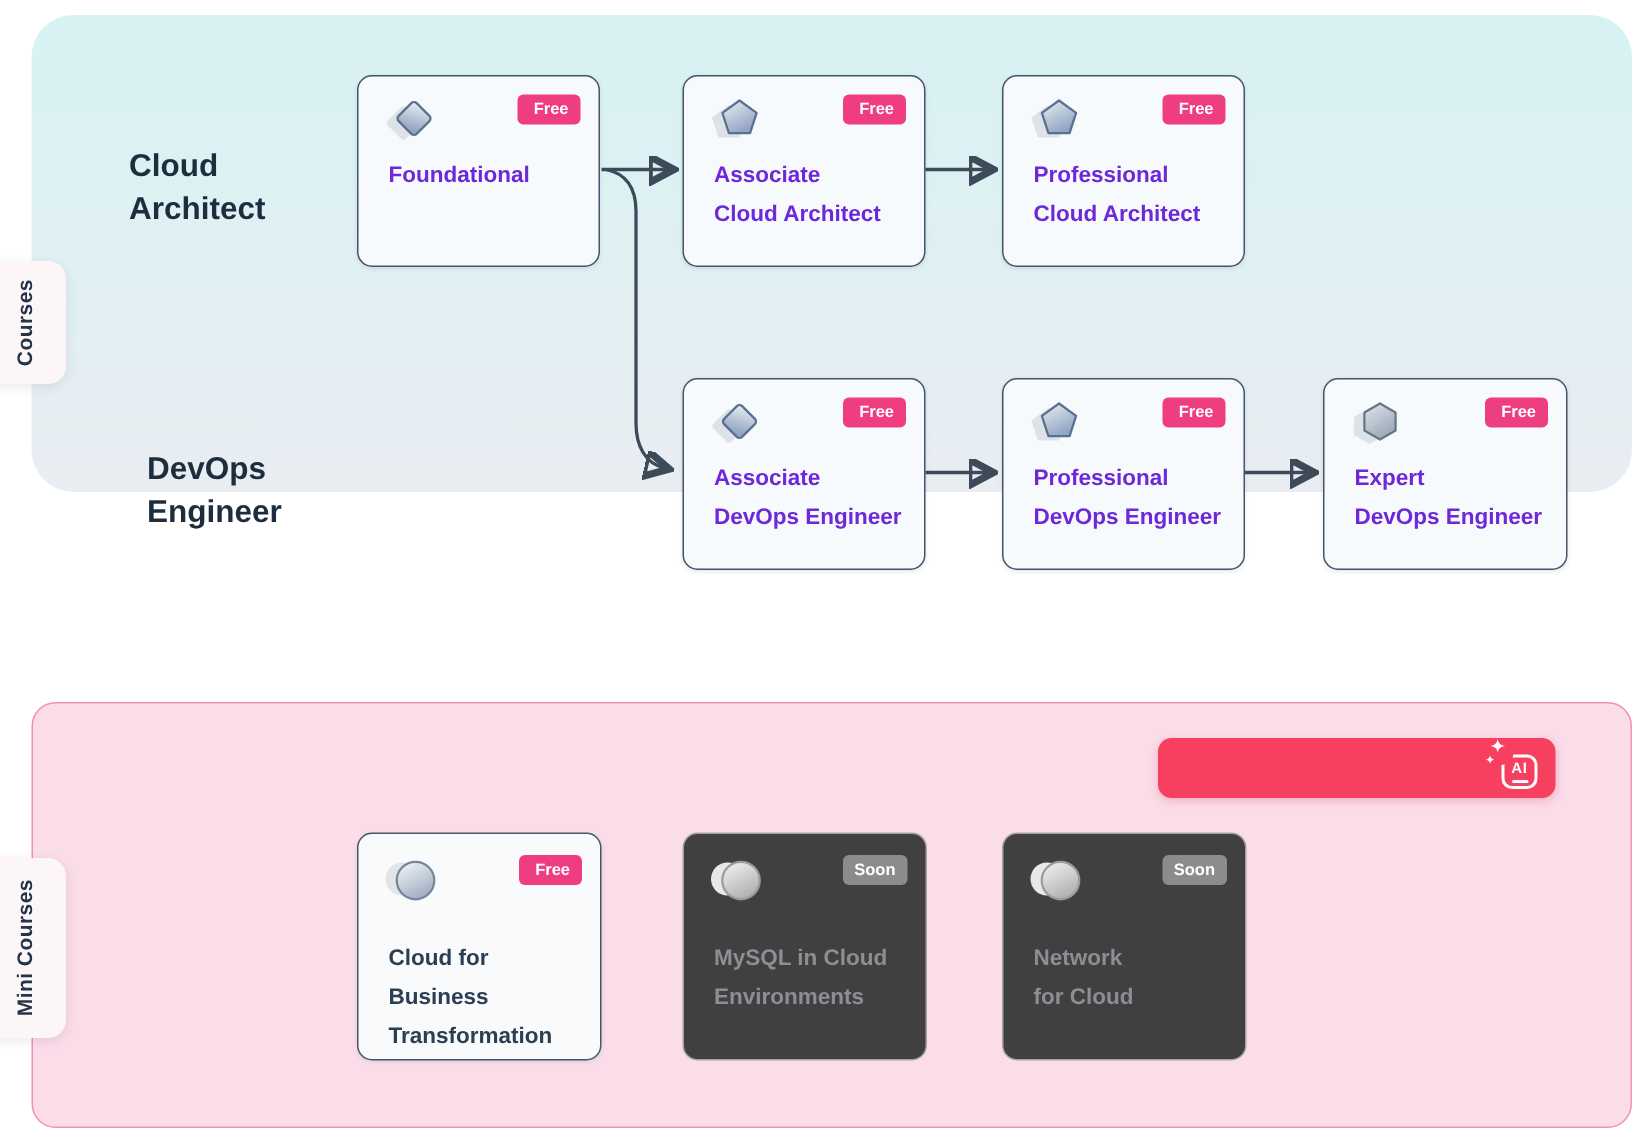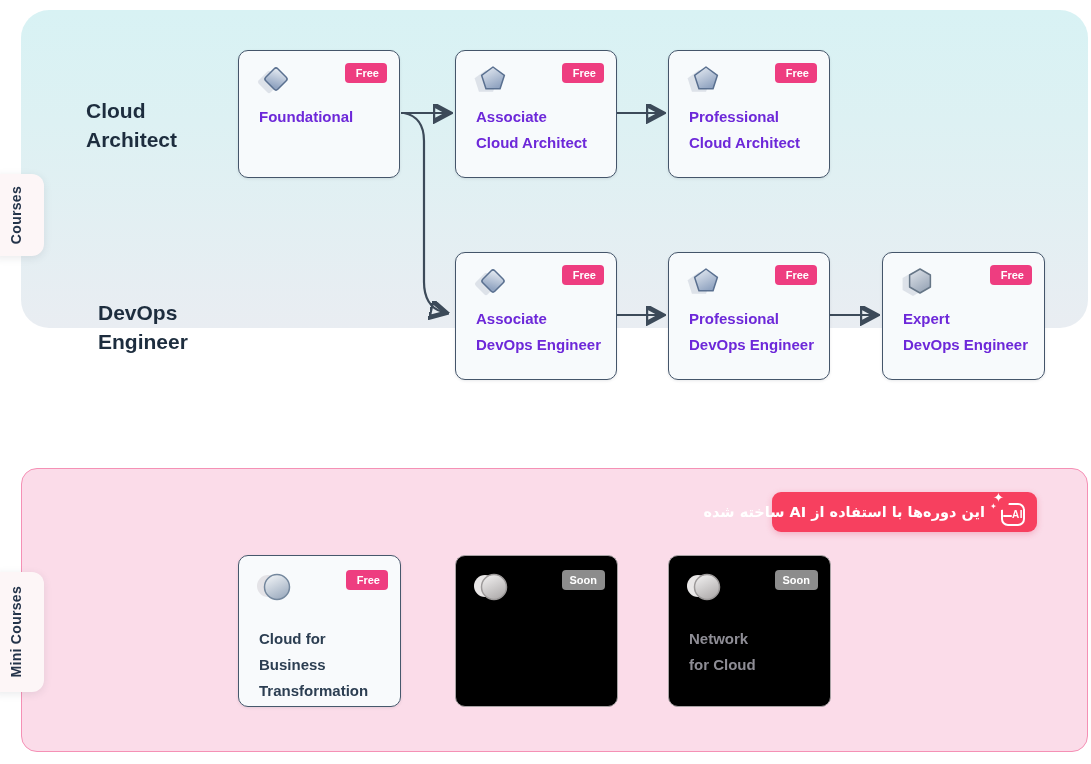--- a/index.html
+++ b/index.html
@@ -63,21 +63,21 @@
   .c-r2c1 { left:455px; top:252px; }
   .c-r2c2 { left:668px; top:252px; }
   .c-r2c3 { left:882px; top:252px; width:163px; }
 
   
   .mini-card {
     position:absolute; top:555px; width:163px; height:152px;
     border-radius:10px; cursor:pointer;
   }
   .mini-free { background:#f8fafc; border:1.4px solid #46586c; box-shadow:0 1px 3px rgba(30,41,59,.10); }
-  .mini-soon { background:#000000; border:1.2px solid #a8a2a4; }
+  .mini-soon { background:#404040; border:1.2px solid #a8a2a4; }
   .mini-card .icon { position:absolute; left:16px; top:14px; }
   .mini-card .badge { top:14px; }
   .mini-title { position:absolute; left:20px; top:58px;margin-top:12px; }
   .mini-title div { font-size:15px; font-weight:bold; line-height:26px; white-space:nowrap; }
   .mini-free .mini-title div { color:#2c3e52; }
   .mini-soon .mini-title div { color:#8e8d95; }
   .m-c1 { left:238px; }
   .m-c2 { left:455px; }
   .m-c3 { left:668px; }
 
@@ -93,21 +93,21 @@
     box-shadow:0 2px 6px rgba(220,40,80,.25);
   }
   .ai-badge .ai-text {
     color:#ffffff; font-size:14.5px; font-weight:bold;
     font-family:"DejaVu Sans", sans-serif; white-space:nowrap;
   }
   .ai-ic { position:relative; width:30px; height:30px; flex:0 0 auto; }
   .ai-ic .box {
     position:absolute; right:0; bottom:1px; width:24px; height:23px;
     border:2px solid #ffffff; border-radius:7px;
-    display:flex; flex-direction:row; align-items:center; justify-content:center;
+    display:flex; flex-direction:column; align-items:center; justify-content:center;
   }
   .ai-ic .box b { color:#fff; font-size:10px; line-height:10px; letter-spacing:.5px; }
   .ai-ic .box i { display:block; width:11px; height:2px; background:#ffffff; margin-top:2px; border-radius:1px; }
   .ai-ic .mask { position:absolute; left:-2px; top:-3px; width:16px; height:16px; background:#f7405f; border-radius:50%; }
   .ai-ic .sp1 { position:absolute; left:-2px; top:-6px; color:#fff; font-size:13px; line-height:13px; }
   .ai-ic .sp2 { position:absolute; left:-5px; top:6px; color:#fff; font-size:8px; line-height:8px; }
 
   .hidden-defs { position:absolute; width:0; height:0; }
 </style>
 </head>
@@ -249,21 +249,20 @@
   <div class="ai-badge">
     <span class="ai-ic">
       <span class="box">
           <b>AI</b>
           <i></i>
         </span>
       <span class="mask"></span>
       <span class="sp1">✦</span>
       <span class="sp2">✦</span>
     </span>
-    <span class="ai-text">این دوره‌ها با استفاده از AI ساخته شده</span>
   </div>
 
   <div class="mini-card mini-free m-c1">
     <span class="icon">
       <svg width="40" height="34" viewBox="0 0 40 34">
         <circle cx="13" cy="16" r="11" fill="#e4e3e7"></circle>
         <circle cx="22" cy="17" r="12.5" fill="url(#g-circ-blue)" stroke="#74879d" stroke-width="1.5"></circle>
       </svg>
     </span>
     <span class="badge badge-free">Free</span>
@@ -275,20 +274,24 @@
   </div>
 
   <div class="mini-card mini-soon m-c2">
     <span class="icon">
       <svg width="40" height="34" viewBox="0 0 40 34">
         <circle cx="13" cy="16" r="11" fill="#e9e7e7"></circle>
         <circle cx="22" cy="17" r="12.5" fill="url(#g-circ-gray)" stroke="#9d9a9a" stroke-width="1.5"></circle>
       </svg>
     </span>
     <span class="badge badge-soon">Soon</span>
+    <div class="mini-title">
+      <div>MySQL in Cloud</div>
+      <div>Environments</div>
+    </div>
   </div>
 
   <div class="mini-card mini-soon m-c3">
     <span class="icon">
       <svg width="40" height="34" viewBox="0 0 40 34">
         <circle cx="13" cy="16" r="11" fill="#e9e7e7"></circle>
         <circle cx="22" cy="17" r="12.5" fill="url(#g-circ-gray)" stroke="#9d9a9a" stroke-width="1.5"></circle>
       </svg>
     </span>
     <span class="badge badge-soon">Soon</span>

